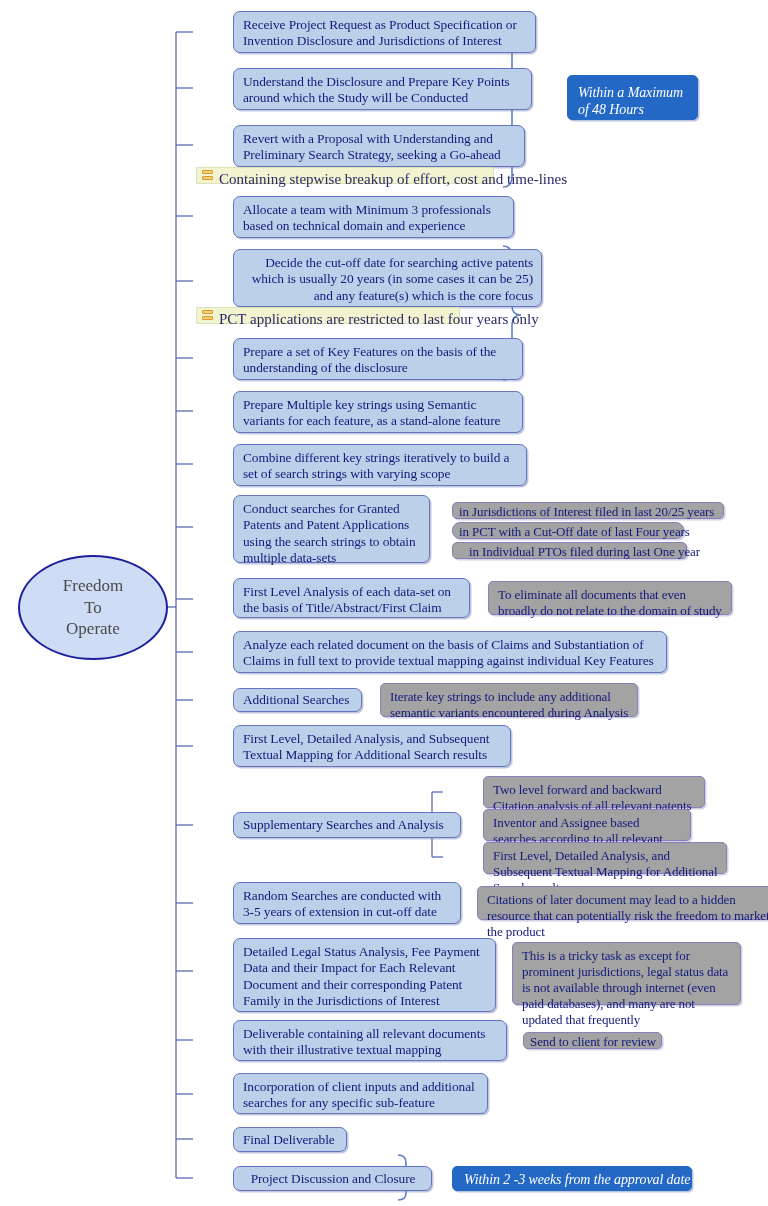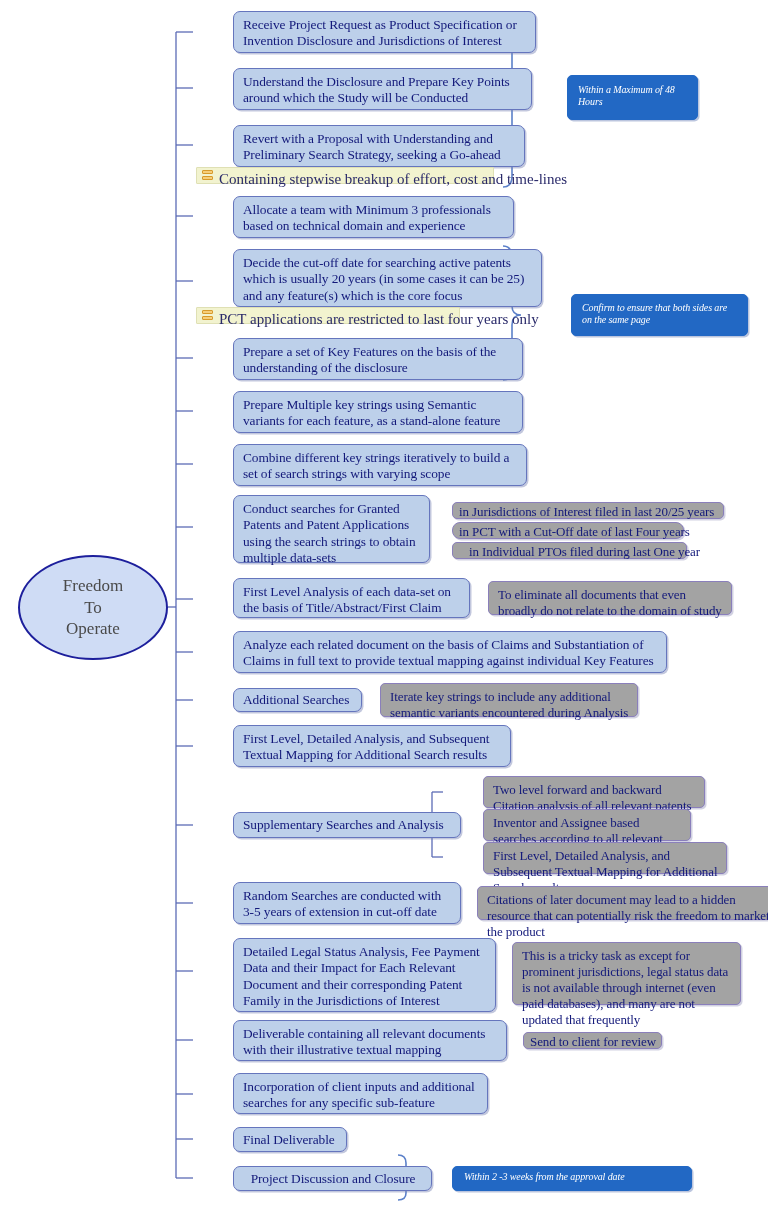--- a/index.html
+++ b/index.html
@@ -45,21 +45,21 @@
     border:1.3px solid #8a7fbb;
     color:#13197a;
     font-size:13px;
     border-radius:5px;
     box-shadow:1.5px 1.5px 0 rgba(140,140,180,.4);
   }
   .darkblue{
     background:#2268c4;
     border:1px solid #2268c4;
     color:#ffffff;
-    font-size:10px;
+    font-size:14px;
     font-style:italic;
     border-radius:5px;
     box-shadow:1.5px 1.5px 0 rgba(120,140,190,.5);
   }
   
   .note{
     position:absolute;
     box-sizing:border-box;
     background:#f2f3cf;
     border:1px solid #dfe0b4;
@@ -163,21 +163,21 @@
         <i></i>
         <i></i>
       </span>
     <span>Containing stepwise breakup of effort, cost and time-lines</span>
   </div>
 
   <div class="node blue" style="left:193px;top:196px;width:281px;height:42px;">
     <span>Allocate a team with Minimum 3 professionals based on technical domain and experience</span>
   </div>
 
-  <div class="node blue" style="left:193px;top:249px;width:309px;height:58px;">
+  <div class="node blue" style="left:193px;top:249px;width:309px;height:58px;text-align:right;">
     <span>Decide the cut-off date for searching active patents which is usually 20 years (in some cases it can be 25) and any feature(s) which is the core focus</span>
   </div>
 
   <div class="note" style="left:196px;top:307px;width:264px;height:17px;">
     <span class="nicon">
         <i></i>
         <i></i>
       </span>
     <span>PCT applications are restricted to last four years only</span>
   </div>
@@ -279,21 +279,18 @@
   </div>
 
   <div class="node blue" style="left:193px;top:1166px;width:199px;height:25px;padding-top:4px;text-align:center;">
     <span>Project Discussion and Closure</span>
   </div>
 
   <div class="node darkblue" style="left:527px;top:75px;width:131px;height:45px;padding:8px 10px;">
     <span>Within a Maximum of 48 Hours</span>
   </div>
 
-  <div class="node darkblue" style="left:531px;top:294px;width:177px;height:42px;padding:7px 10px;">
-    <span>Confirm to ensure that both sides are on the same page</span>
-  </div>
 
   <div class="node darkblue" style="left:412px;top:1166px;width:240px;height:25px;padding:4px 11px;white-space:nowrap;">
     <span>Within 2 -3 weeks from the approval date</span>
   </div>
 
 </div>
 
 </body></html>

